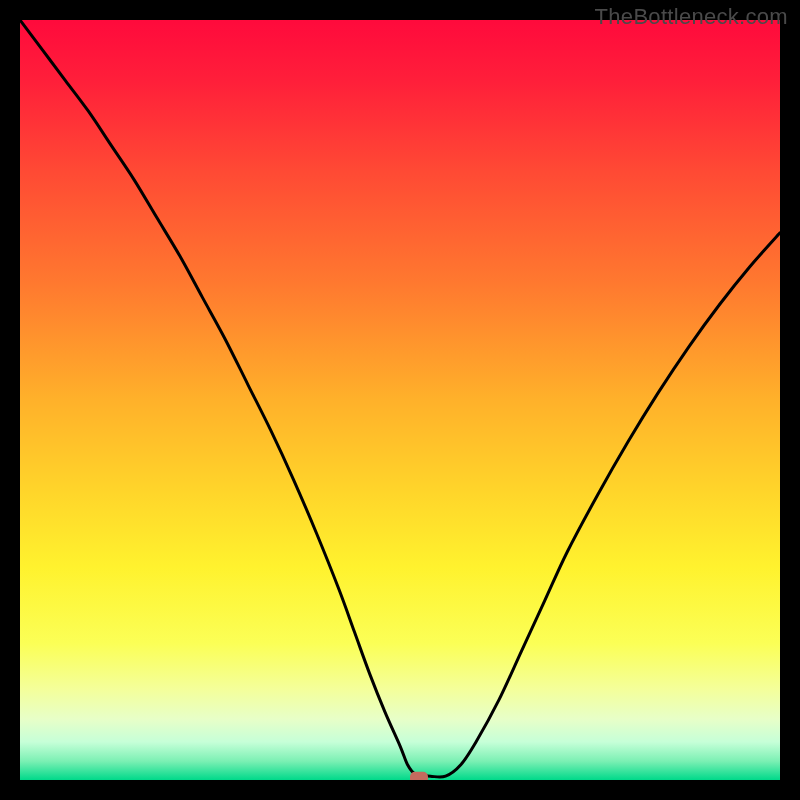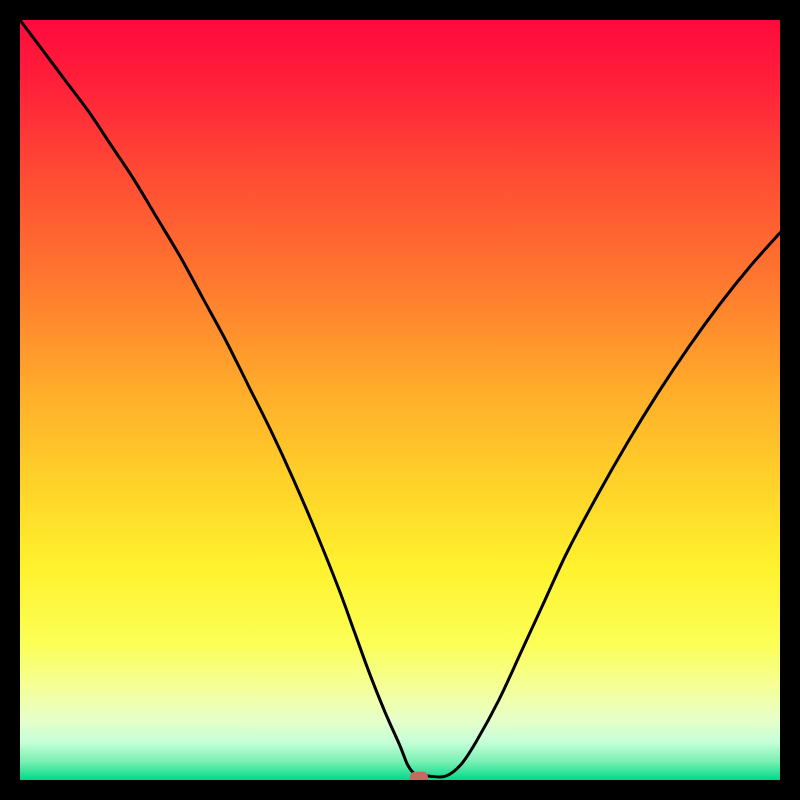--- a/index.html
+++ b/index.html
@@ -50,20 +50,21 @@
   .marker {
     fill: #c46a5e;
     stroke: none;
   }
 </style>
 </head>
 <body>
 
 <div class="frame">
 
+  <div class="watermark">TheBottleneck.com</div>
 
   <div class="plot-wrap">
     <svg class="plot-svg" viewBox="0 0 760 760" preserveAspectRatio="none">
       <defs>
         <linearGradient id="bg-grad" x1="0" y1="0" x2="0" y2="1">
         <stop offset="0%" stop-color="#ff0a3c"></stop>
             <stop offset="8%" stop-color="#ff1f3a"></stop>
             <stop offset="20%" stop-color="#ff4a34"></stop>
             <stop offset="35%" stop-color="#ff7a2f"></stop>
             <stop offset="50%" stop-color="#ffb12a"></stop>

